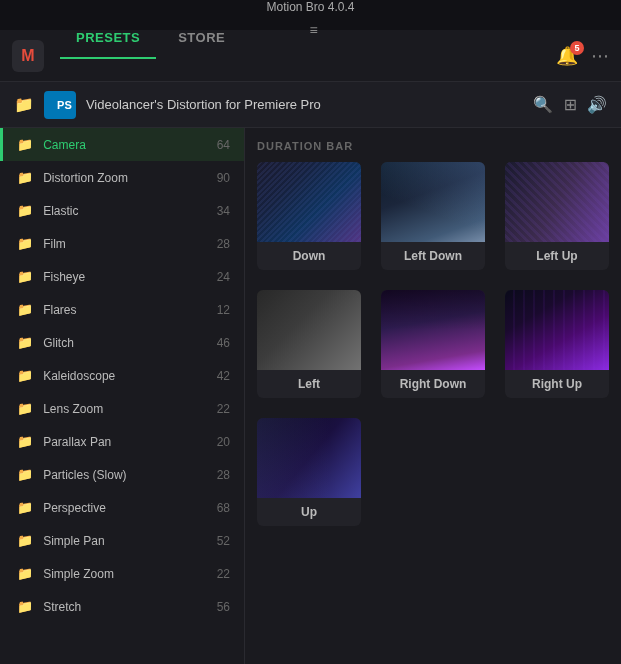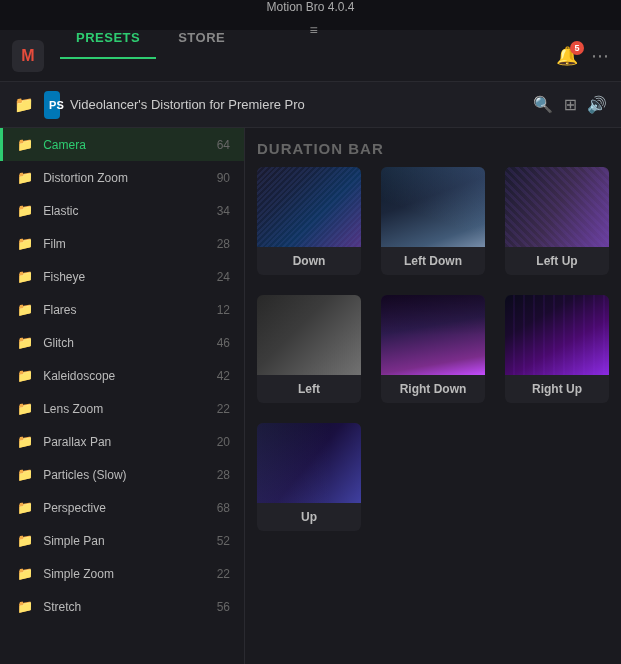--- a/index.html
+++ b/index.html
@@ -118,21 +118,21 @@
       align-items: center;
       padding: 0 14px;
       gap: 10px;
       border-bottom: 1px solid #2a2a30;
     }
     .folder-icon {
       color: #888;
       font-size: 16px;
     }
     .ps-badge {
-      width: 16px;
+      width: 32px;
       height: 28px;
       background: #0077b6;
       border-radius: 4px;
       display: flex;
       align-items: center;
       justify-content: center;
       font-size: 11px;
       font-weight: bold;
       color: white;
       padding-left: 9px;
@@ -205,21 +205,21 @@
       flex: 1;
       background: #1a1a1f;
       overflow-y: auto;
       padding: 12px;
     }
     .content::-webkit-scrollbar { width: 4px; }
     .content::-webkit-scrollbar-track { background: transparent; }
     .content::-webkit-scrollbar-thumb { background: #333; border-radius: 2px; }
 
     .duration-bar-label {
-      font-size: 15px;
+      font-size: 11px;
       font-weight: 600;
       color: #666;
       letter-spacing: 1px;
       text-transform: uppercase;
       margin-bottom: 10px;
     }
 
     .grid {
       display: grid;
       grid-template-columns: 1fr 1fr 1fr;

